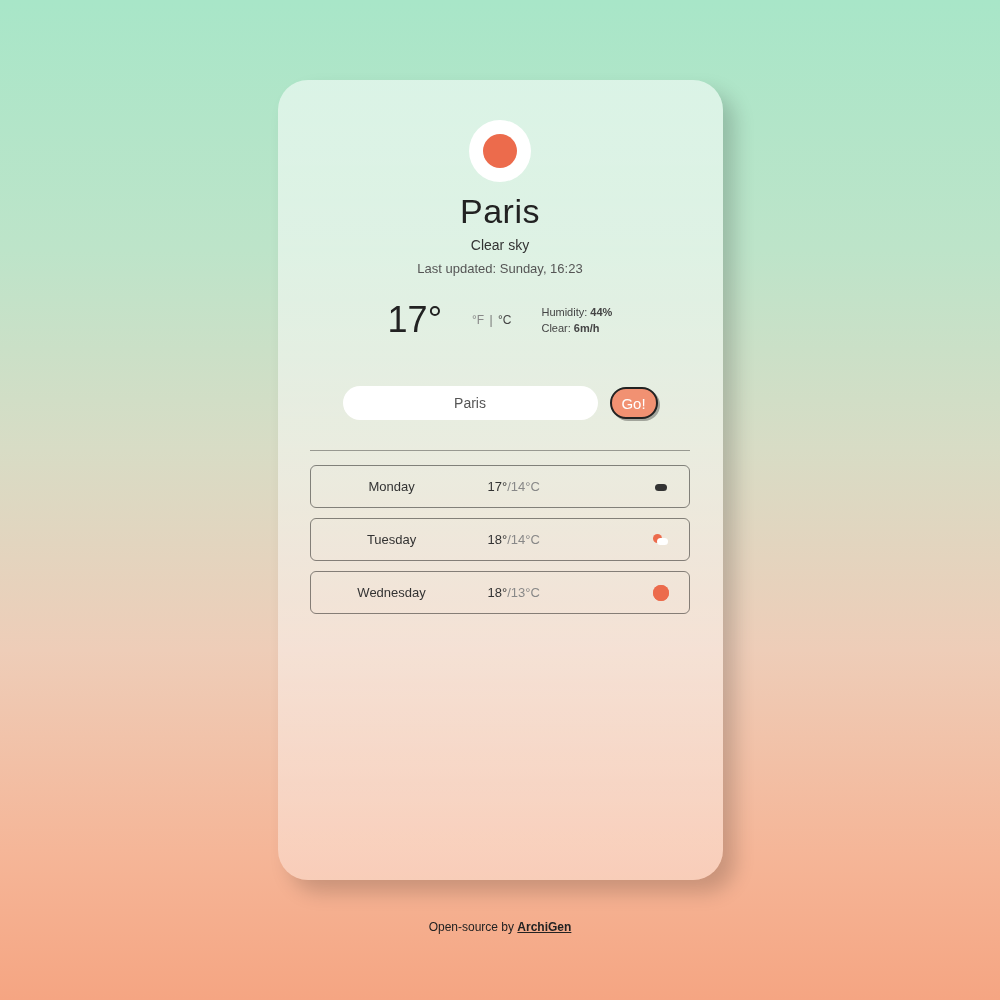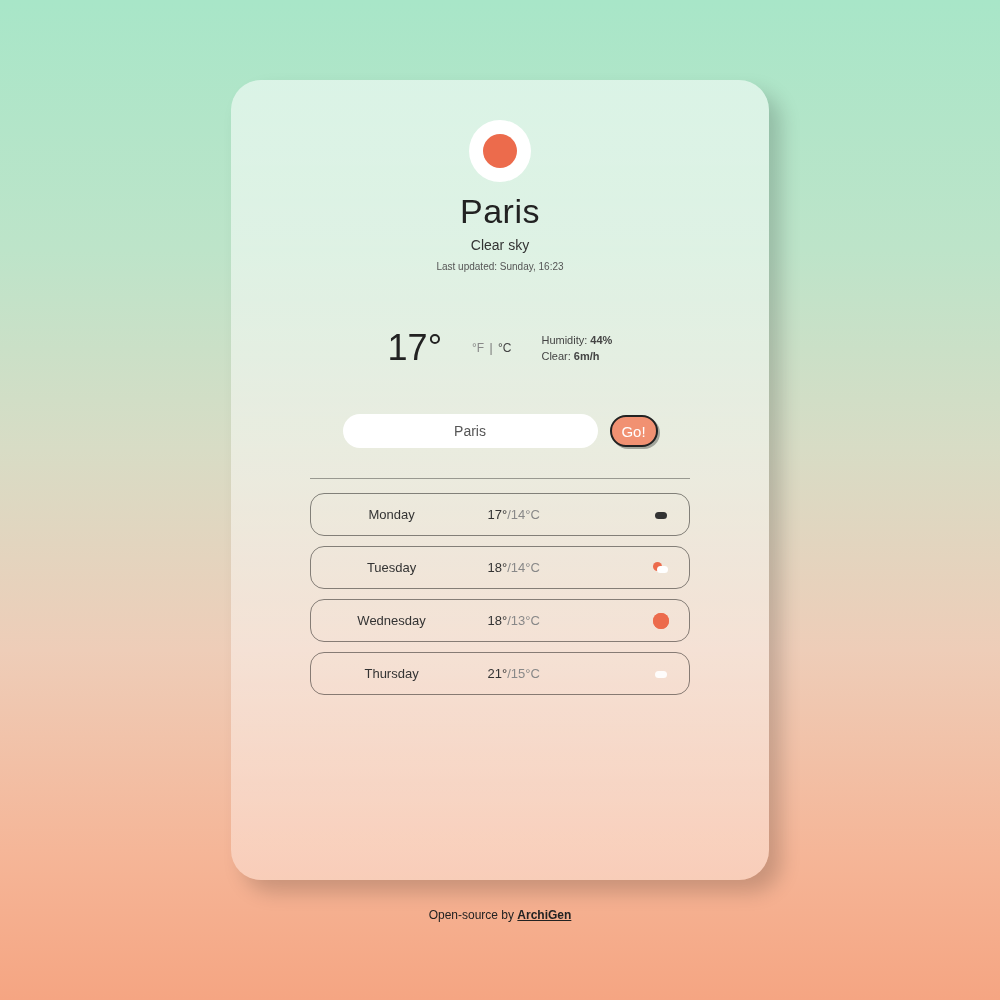--- a/index.html
+++ b/index.html
@@ -3,37 +3,37 @@
 <meta charset="utf-8">
 <style>
   * { margin:0; padding:0; box-sizing:border-box; font-family: 'Segoe UI', -apple-system, sans-serif; font-weight:300; }
   body {
     width:1000px; height:1000px;
     background: linear-gradient(180deg, #a8e6c8 0%, #bde4c9 25%, #d8dcc5 45%, #eecdb8 65%, #f5b698 85%, #f5a582 100%);
     display:flex; flex-direction:column; align-items:center; justify-content:flex-start;
     padding-top:80px;
   }
   .card {
-    width:538px;
+    width:445px;
     height:800px;
     border-radius:30px;
     background: linear-gradient(180deg, rgba(255,255,255,0.55) 0%, rgba(255,255,255,0.35) 100%);
     box-shadow: 12px 12px 20px rgba(0,0,0,0.18);
     padding:40px 30px 20px 30px;
     display:flex; flex-direction:column; align-items:center;
   }
   .icon-wrap{
     width:62px;height:62px;border-radius:50%;
     background:#fff;display:flex;align-items:center;justify-content:center;
     margin-bottom:10px;
   }
   .sun{width:34px;height:34px;border-radius:50%;background:#ec6b4c;}
   .city{font-size:34px;color:#222;letter-spacing:0.5px;margin-bottom:6px;font-weight:400;}
   .cond{font-size:14px;color:#333;margin-bottom:8px;}
-  .updated{font-size:10px;color:#555;margin-bottom:55px;}
+  .updated{font-size:13px;color:#555;margin-bottom:23px;}
   .midrow{display:flex;align-items:center;justify-content:center;gap:30px;margin-bottom:45px;width:100%;}
   .temp{font-size:36px;color:#222;font-weight:400;}
   .units{font-size:12px;color:#444;}
   .units .sep{color:#777;margin:0 2px;}
   .units .off{color:#888;}
   .meta{font-size:11px;color:#444;line-height:1.5;}
   .meta b{font-weight:600;}
   .searchrow{display:flex;align-items:center;gap:12px;margin-bottom:30px;}
   .searchrow input{
     width:255px;height:34px;border-radius:18px;border:none;background:#fff;
@@ -44,36 +44,36 @@
     color:#fff;font-size:15px;display:flex;align-items:center;justify-content:center;cursor:pointer;
     box-shadow:2px 2px 0 rgba(0,0,0,0.3);
   }
   .headers{display:flex;width:380px;font-size:13px;color:#333;margin-bottom:8px;padding:0 6px;}
   .headers .c1{flex:1.2;}
   .headers .c2{flex:1;text-align:center;}
   .headers .c2 .night{color:#888;}
   .headers .c3{flex:0.9;text-align:right;padding-right:10px;}
   hr.div{width:380px;border:none;border-top:1px solid rgba(0,0,0,0.35);margin-bottom:14px;}
   .row{
-    width:380px;height:43px;border:1px solid rgba(0,0,0,0.45);border-radius:14px;
+    width:380px;height:43px;border:1px solid rgba(0,0,0,0.45);border-radius:6px;
     display:flex;align-items:center;padding:0 14px;margin-bottom:10px;font-size:13px;color:#333;
   }
   .row .c1{flex:1.2;text-align:center;}
   .row .c2{flex:1;text-align:center;}
   .row .c2 .n{color:#888;}
   .row .c3{flex:0.9;display:flex;justify-content:flex-end;padding-right:6px;}
   .mini{width:16px;height:16px;position:relative;}
   .mini.sun::before{content:"";position:absolute;inset:0;border-radius:50%;background:#ec6b4c;}
   .mini.cloud::before{content:"";position:absolute;left:2px;top:5px;width:12px;height:7px;border-radius:5px;background:#fff;opacity:.9;}
   .mini.pcloud::before{content:"";position:absolute;left:0;top:2px;width:9px;height:9px;border-radius:50%;background:#ec6b4c;}
   .mini.pcloud::after{content:"";position:absolute;left:4px;top:6px;width:11px;height:7px;border-radius:5px;background:#fff;}
   .mini.dark::before{content:"";position:absolute;left:2px;top:5px;width:12px;height:7px;border-radius:5px;background:#333;}
   .mini.rain::before{content:"";position:absolute;left:3px;top:2px;width:9px;height:9px;border-radius:50%;background:#ec6b4c;}
   .mini.rain::after{content:"";position:absolute;left:5px;top:7px;width:10px;height:6px;border-radius:5px;background:#fff;}
-  .footer{margin-top:28px;font-size:12px;color:#222;text-align:right;}
+  .footer{margin-top:40px;font-size:12px;color:#222;text-align:right;}
   .footer a{color:#222;font-weight:600;text-decoration:underline;}
 </style>
 </head>
 <body>
 
 <div class="card">
 
   <div class="icon-wrap">
     <div class="sun"></div>
   </div>
@@ -117,26 +117,19 @@
           <div class="mini pcloud"></div>
         </div>
       </div>
       <div class="row">
         <div class="c1">Wednesday</div>
         <div class="c2"><span>18°</span><span class="n">/13°C</span></div>
         <div class="c3">
           <div class="mini sun"></div>
         </div>
       </div>
-      <div class="row">
-        <div class="c1">Thursday</div>
-        <div class="c2"><span>21°</span><span class="n">/15°C</span></div>
-        <div class="c3">
-          <div class="mini cloud"></div>
-        </div>
-      </div>
     </div>
 
 </div>
 
 <div class="footer">
   <span>Open-source by </span><a href="#">ArchiGen</a>
 </div>
 
 </body></html>

